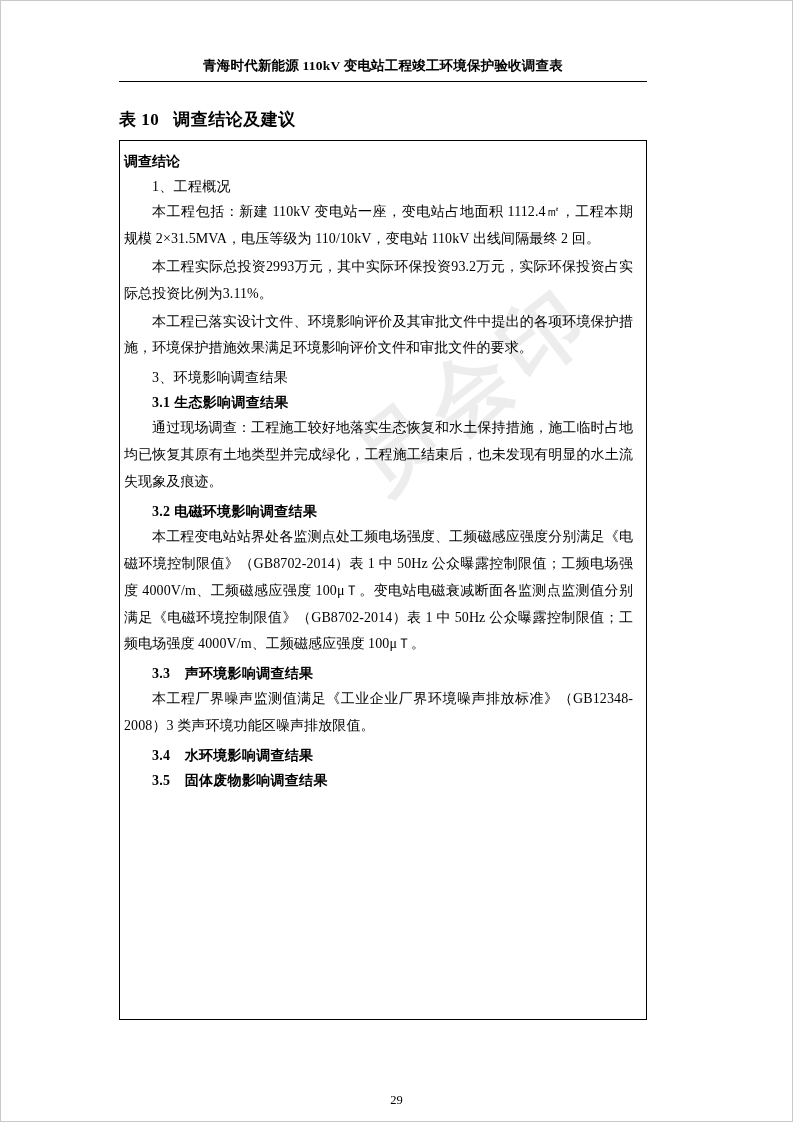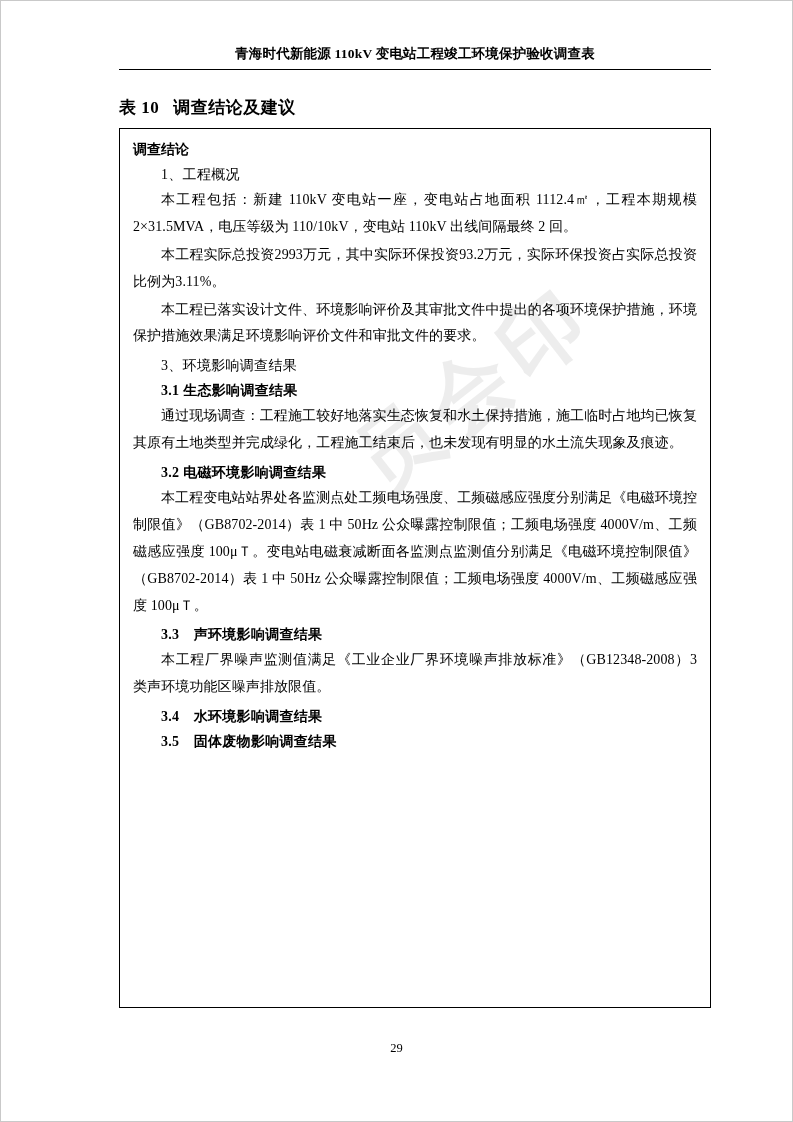--- a/index.html
+++ b/index.html
@@ -20,22 +20,22 @@
     left: 0; top: 0;
     width: 793px;
     height: 1122px;
     box-sizing: border-box;
     border: 1px solid #c9c9c9;
     background: #ffffff;
   }
   .page-inner {
     position: absolute;
     left: 118px;
-    top: 44px;
-    width: 592px;
+    top: 56px;
+    width: 528px;
   }
   .header {
     text-align: center;
     font-size: 13.5px;
     font-weight: bold;
     letter-spacing: 0.2px;
     padding-bottom: 6px;
     border-bottom: 1.2px solid #000;
     font-family: "Liberation Serif", "DejaVu Serif", serif;
   }
@@ -44,21 +44,21 @@
     font-size: 17px;
     font-weight: bold;
     letter-spacing: 0.5px;
   }
   .table-title .num {
     margin-right: 14px;
   }
   .box {
     margin-top: 9px;
     border: 1.2px solid #000;
-    padding: 10px 13px 16px 13px;
+    padding: 10px 13px 16px 4px;
     box-sizing: border-box;
     min-height: 880px;
   }
   .box-heading {
     font-size: 14px;
     font-weight: bold;
     margin: 2px 0 4px 0;
   }
   .h2 {
     font-size: 14px;
@@ -79,21 +79,21 @@
     line-height: 1.92;
     text-indent: 2em;
     margin: 0 0 1px 0;
     text-align: justify;
     letter-spacing: 0.1px;
   }
   .pagenum {
     position: absolute;
     left: 0;
     right: 0;
-    top: 1040px;
+    top: 1092px;
     text-align: center;
     font-size: 12.5px;
   }
   .watermark {
     position: absolute;
     left: 330px;
     top: 430px;
     font-size: 82px;
     color: rgba(140, 140, 140, 0.16);
     font-weight: bold;

